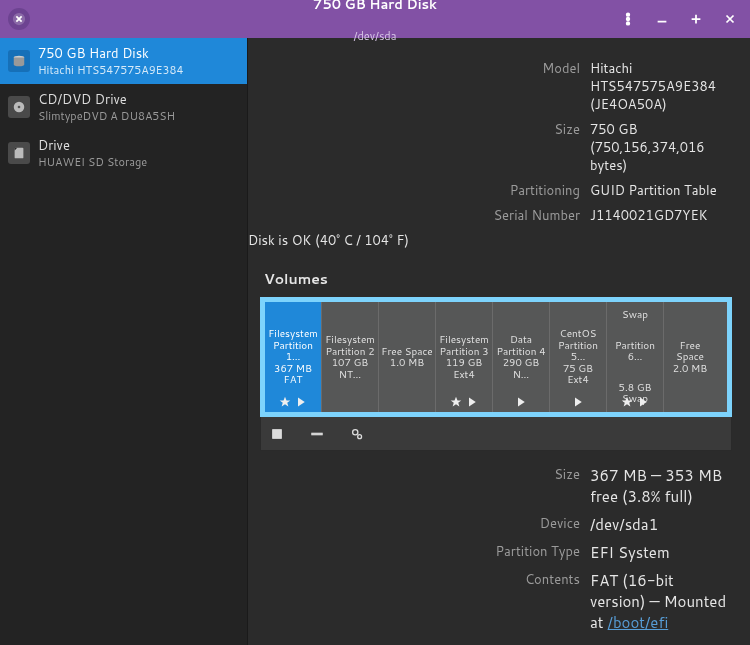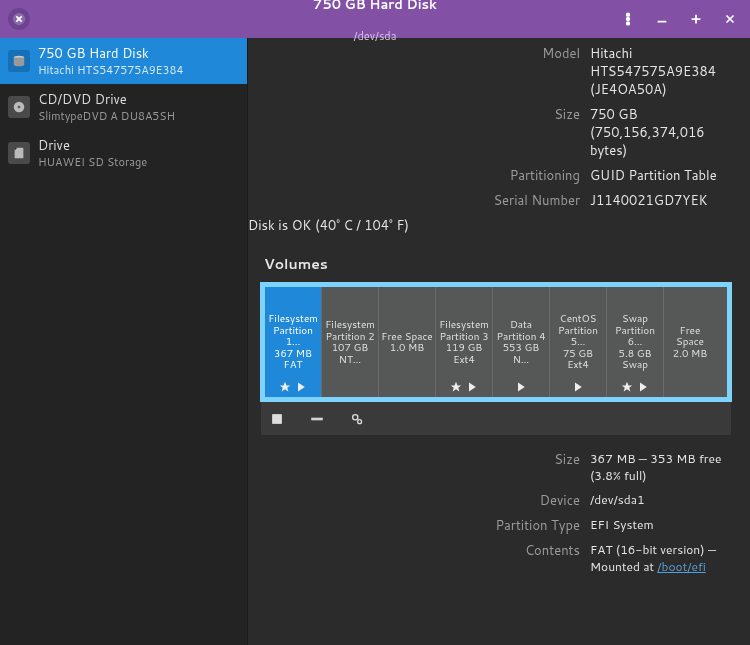--- a/index.html
+++ b/index.html
@@ -49,21 +49,21 @@
 }
 .drive-item.selected .drive-icon { background: #1670b8; }
 .drive-icon svg { width: 14px; height: 14px; fill: #ccc; }
 .drive-item.selected .drive-icon svg { fill: #fff; }
 .drive-text .line1 { font-size: 13px; }
 .drive-text .line2 { font-size: 11px; color: #9a9a9a; }
 .drive-item.selected .drive-text .line2 { color: #d5e9f8; }
 
 .main {
   flex: 1;
-  padding: 6px 18px 0 0;
+  padding: 21px 18px 0 0;
   color: #e4e4e4;
   display: flex; flex-direction: column;
 }
 
 .kv-block { display: grid; grid-template-columns: 86px 1fr; row-gap: 7px; column-gap: 12px; margin-bottom: 16px; margin-left: 0; }
 .kv-block .k { text-align: right; font-size: 13px; color: #9b9b9b; }
 .kv-block .v { font-size: 13px; color: #e6e6e6; }
 
 .section-label { font-size: 14px; font-weight: 600; margin: 4px 0 8px 16px; color: #e6e6e6; }
 
@@ -96,21 +96,21 @@
   height: 34px;
   background: #3a3a3a;
   border: 1px solid #2a2a2a; border-top: none;
   display: flex; align-items: center; padding: 0 8px; gap: 24px;
 }
 .vol-toolbar .tbtn { width: 16px; height: 16px; display:flex; align-items:center; justify-content:center; color:#ddd; }
 .vol-toolbar .tbtn svg { width: 14px; height: 14px; fill:#ddd; stroke:#ddd; }
 
 .selected-block { display: grid; grid-template-columns: 86px 1fr; row-gap: 7px; column-gap: 12px; margin: 14px 0 0 0; }
 .selected-block .k { text-align: right; font-size: 13px; color: #9b9b9b; }
-.selected-block .v { font-size: 12px; color: #e6e6e6; }
+.selected-block .v { font-size: 15px; color: #e6e6e6; }
 .selected-block .v a { color: #579dd6; text-decoration: underline; }
 </style>
 </head>
 <body>
 
 <div class="titlebar">
   <div class="tb-left">
     <div class="tb-iconbtn tb-close">
       <svg viewBox="0 0 16 16">
           <circle cx="8" cy="8" r="6" fill="#fff" opacity="0.2"></circle>
@@ -237,38 +237,38 @@
                 <path d="M8 1 L10 6 L15 6 L11 9 L12.5 14 L8 11 L3.5 14 L5 9 L1 6 L6 6 Z" fill="#eee"></path>
               </svg>
               <svg viewBox="0 0 16 16">
                 <path d="M4 2 L13 8 L4 14 Z" fill="#eee"></path>
               </svg>
             </div>
           </div>
           <div class="vol" style="width: 57px;">
             <div class="vol-title">Data</div>
             <div class="vol-sub">Partition 4</div>
-            <div class="vol-size">553 GB N…</div>
+            <div class="vol-size">290 GB N…</div>
             <div class="vol-icons">
               <svg viewBox="0 0 16 16">
                 <path d="M4 2 L13 8 L4 14 Z" fill="#eee"></path>
               </svg>
             </div>
           </div>
           <div class="vol" style="width: 57px;">
             <div class="vol-title">CentOS</div>
             <div class="vol-sub">Partition 5…</div>
             <div class="vol-size">75 GB Ext4</div>
             <div class="vol-icons">
               <svg viewBox="0 0 16 16">
                 <path d="M4 2 L13 8 L4 14 Z" fill="#eee"></path>
               </svg>
             </div>
           </div>
-          <div class="vol" style="width: 57px;">
+          <div class="vol" style="width: 57px; gap: 19px;">
             <div class="vol-title">Swap</div>
             <div class="vol-sub">Partition 6…</div>
             <div class="vol-size">5.8 GB Swap</div>
             <div class="vol-icons">
               <svg viewBox="0 0 16 16">
                 <path d="M8 1 L10 6 L15 6 L11 9 L12.5 14 L8 11 L3.5 14 L5 9 L1 6 L6 6 Z" fill="#eee"></path>
               </svg>
               <svg viewBox="0 0 16 16">
                 <path d="M4 2 L13 8 L4 14 Z" fill="#eee"></path>
               </svg>

